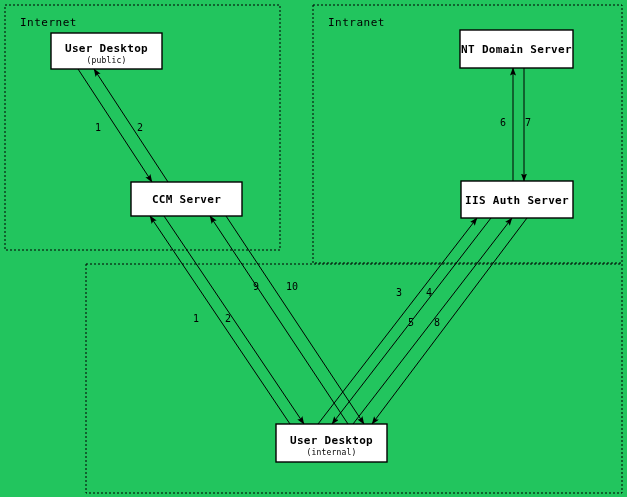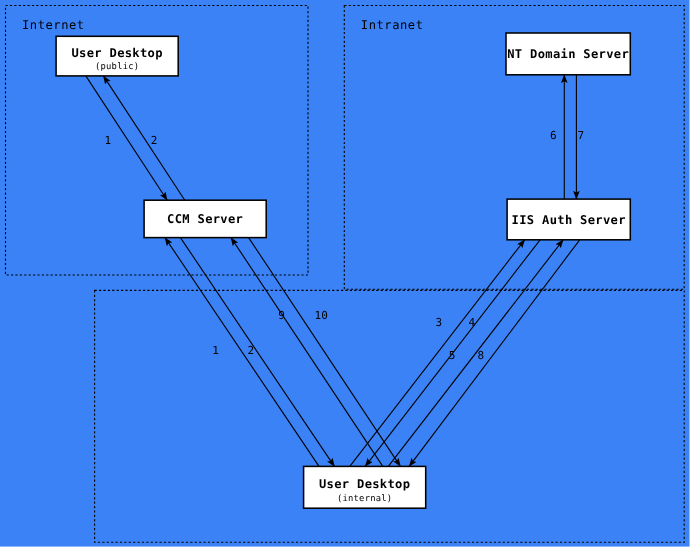--- a/index.html
+++ b/index.html
@@ -4,21 +4,21 @@
 <style>
   html, body {
     margin: 0;
     padding: 0;
     background: #ffffff;
   }
   #diagram-root {
     position: relative;
     width: 627px;
     height: 497px;
-    background: #3b82f6;
+    background: #22c55e;
     font-family: "DejaVu Sans Mono", "Liberation Mono", monospace;
     overflow: hidden;
   }
   svg#diagram-svg {
     display: block;
     width: 627px;
     height: 497px;
   }
   .zone-rect {
     fill: none;

